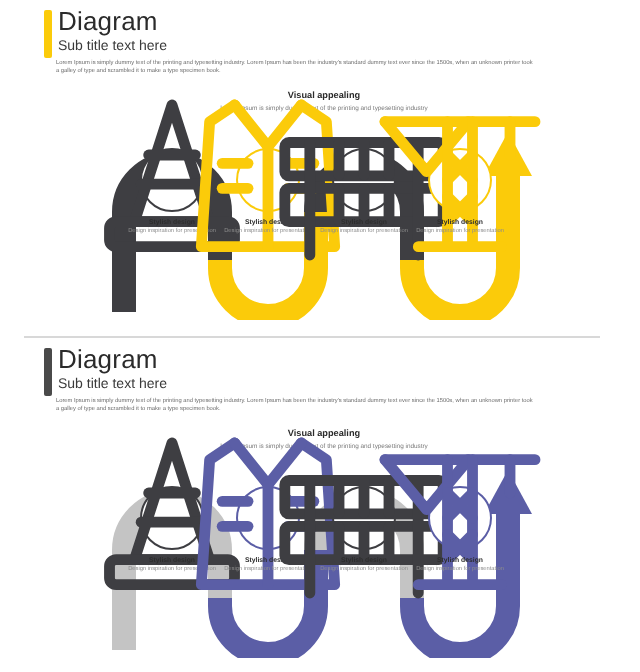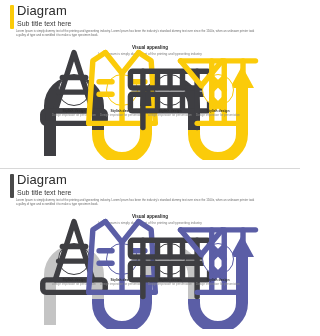--- a/index.html
+++ b/index.html
@@ -8,20 +8,21 @@
     background: #ffffff;
     font-family: "Liberation Sans", sans-serif;
     overflow: hidden;
   }
   .slide {
     position: relative;
     width: 300px;
     height: 168px;
     background: #ffffff;
     overflow: hidden;
+    margin-left: 12px;
   }
   .slide + .slide { border-top: 1px solid #d8d8d8; }
 
   
   .accent-bar {
     position: absolute;
     left: 10px; top: 5px;
     width: 4px; height: 24px;
     border-radius: 1px;
   }

